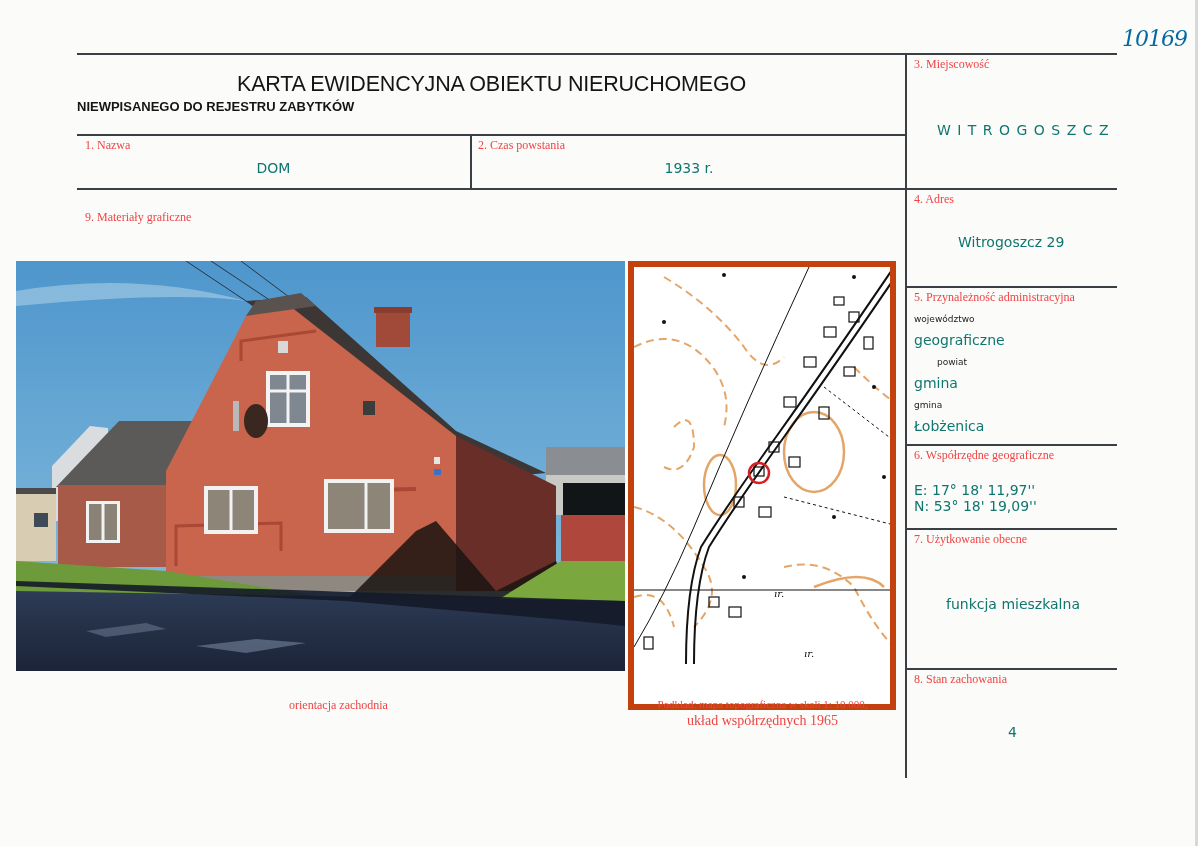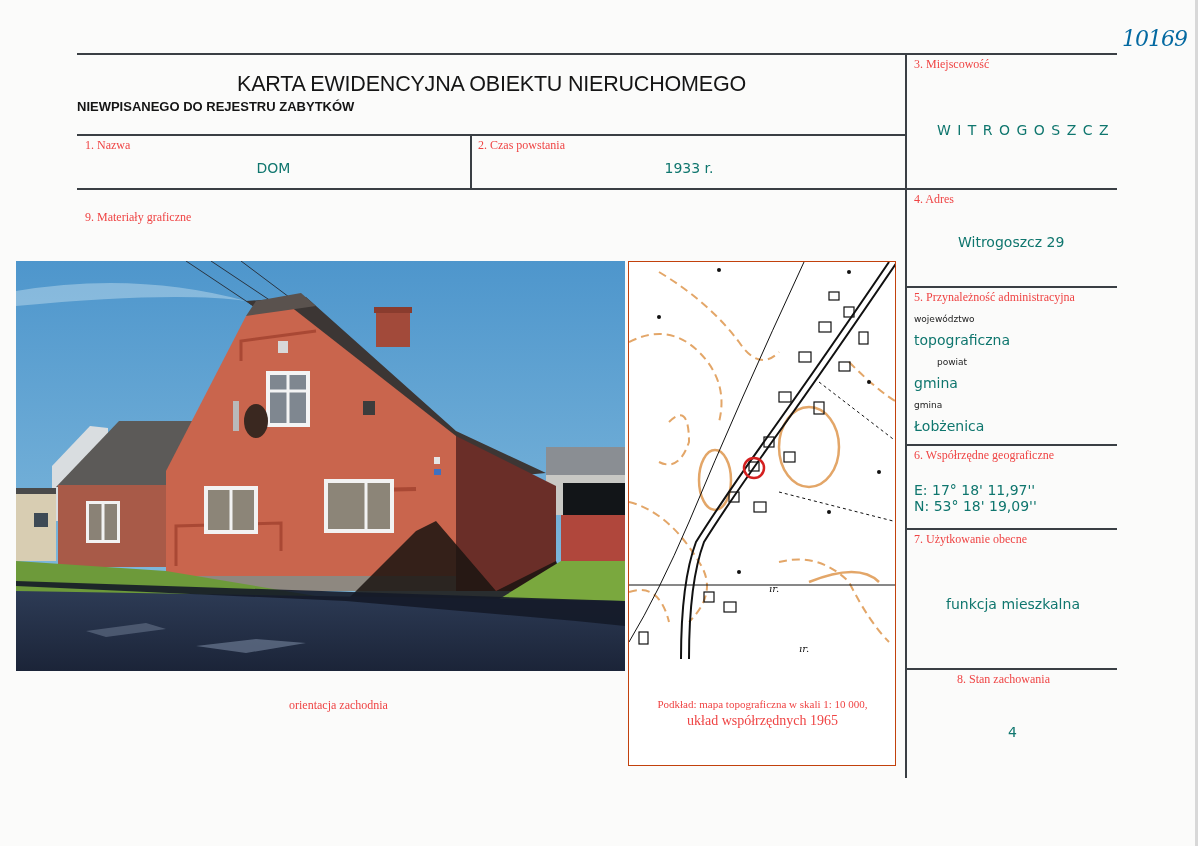--- a/index.html
+++ b/index.html
@@ -19,21 +19,21 @@
   .title2 { position: absolute; left: 77px; width: 829px; top: 99px; font-family: "Liberation Sans", sans-serif; font-weight: bold; font-size: 13px; color: #151515; }
   .center { text-align: center; }
   .handwritten {
     position: absolute; left: 1122px; top: 26px;
     font-family: "DejaVu Serif", serif; font-style: italic; font-size: 22px; color: #0369a1;
     letter-spacing: -1px;
     text-align: right;
   }
   .edge-right { position: absolute; left: 1195px; top: 0; width: 3px; height: 846px; background: #d8d8d8; }
   .photo { position: absolute; left: 16px; top: 261px; width: 609px; height: 410px; overflow: hidden; }
-  .map { position: absolute; left: 628px; top: 261px; width: 268px; height: 505px; overflow: hidden; background: #fff; border: 1px solid #c2410c; }
+  .map { position: absolute; left: 628px; top: 261px; width: 268px; height: 449px; overflow: hidden; background: #fff; border: 6px solid #c2410c; }
 </style>
 </head>
 <body>
 
 <div class="edge-right"></div>
 
 <div class="handwritten">10169</div>
 
 <div class="hline" style="left:77px; top:53px; width:829px;"></div>
 <div class="hline" style="left:906px; top:53px; width:211px;"></div>
@@ -58,34 +58,34 @@
 <div class="value center" style="left:472px; width:434px; top:160px;">1933 r.</div>
 
 <div class="label" style="left:914px; top:57px;">3. Miejscowość</div>
 <div class="value" style="left:937px; top:122px; font-size:14px; letter-spacing:1px;">W I T R O G O S Z C Z</div>
 
 <div class="label" style="left:914px; top:192px;">4. Adres</div>
 <div class="value" style="left:958px; top:234px;">Witrogoszcz 29</div>
 
 <div class="label" style="left:914px; top:290px;">5. Przynależność administracyjna</div>
 <div class="small" style="left:914px; top:314px;">województwo</div>
-<div class="value" style="left:914px; top:332px;">topograficzna</div>
+<div class="value" style="left:914px; top:332px;">geograficzne</div>
 <div class="small" style="left:914px; top:357px;padding-left:23px;">powiat</div>
 <div class="value" style="left:914px; top:375px;">gmina</div>
 <div class="small" style="left:914px; top:400px;">gmina</div>
 <div class="value" style="left:914px; top:418px;">Łobżenica</div>
 
 <div class="label" style="left:914px; top:448px;">6. Współrzędne geograficzne</div>
 <div class="value" style="left:914px; top:482px;text-align:right;">E: 17° 18' 11,97''</div>
 <div class="value" style="left:914px; top:498px;">N: 53° 18' 19,09''</div>
 
 <div class="label" style="left:914px; top:532px;">7. Użytkowanie obecne</div>
 <div class="value" style="left:946px; top:596px;">funkcja mieszkalna</div>
 
-<div class="label" style="left:914px; top:672px;margin-left:43px;">8. Stan zachowania</div>
+<div class="label" style="left:914px; top:672px;">8. Stan zachowania</div>
 <div class="value" style="left:1008px; top:724px;">4</div>
 
 <div class="label" style="left:85px; top:192px;margin-top:18px;">9. Materiały graficzne</div>
 
 <div class="photo">
   <svg width="609" height="410" viewBox="0 0 609 410" xmlns="http://www.w3.org/2000/svg">
     <defs>
       <linearGradient id="sky" x1="0" y1="0" x2="0" y2="1">
         <stop offset="0" stop-color="#4e96cc"></stop>
         <stop offset="1" stop-color="#8cc1e0"></stop>

